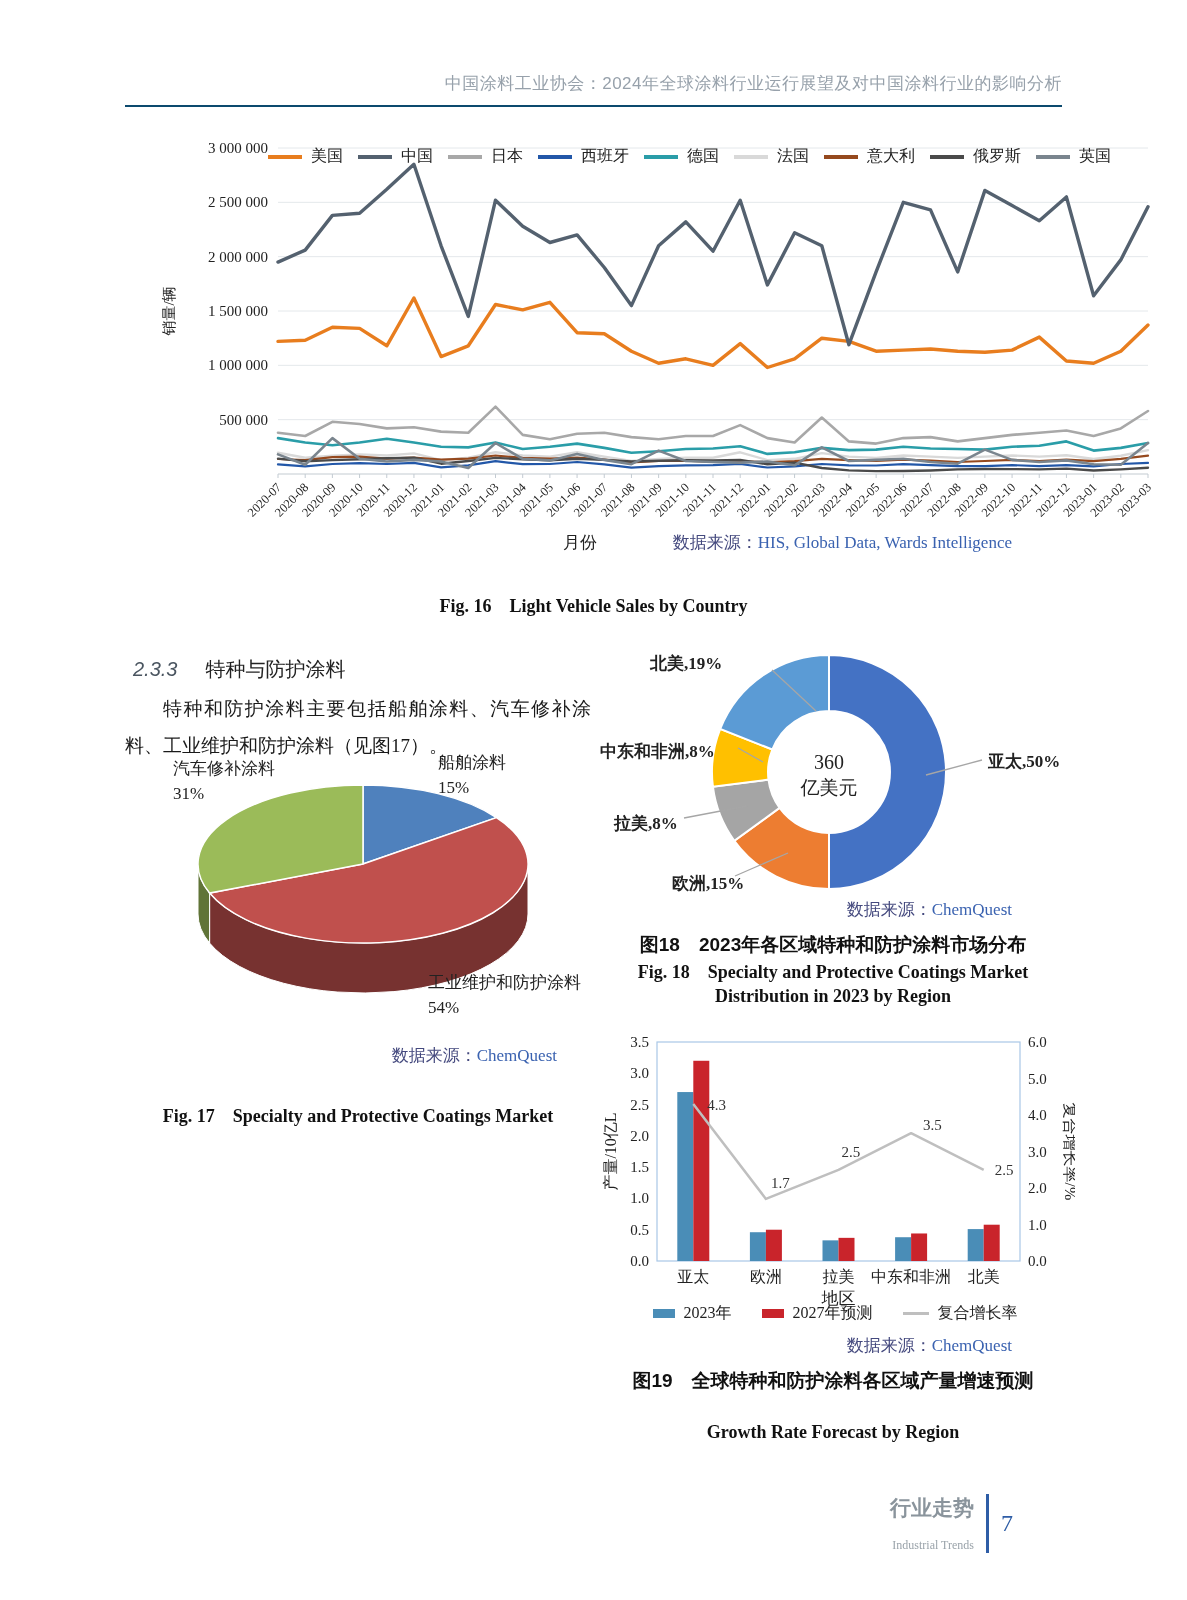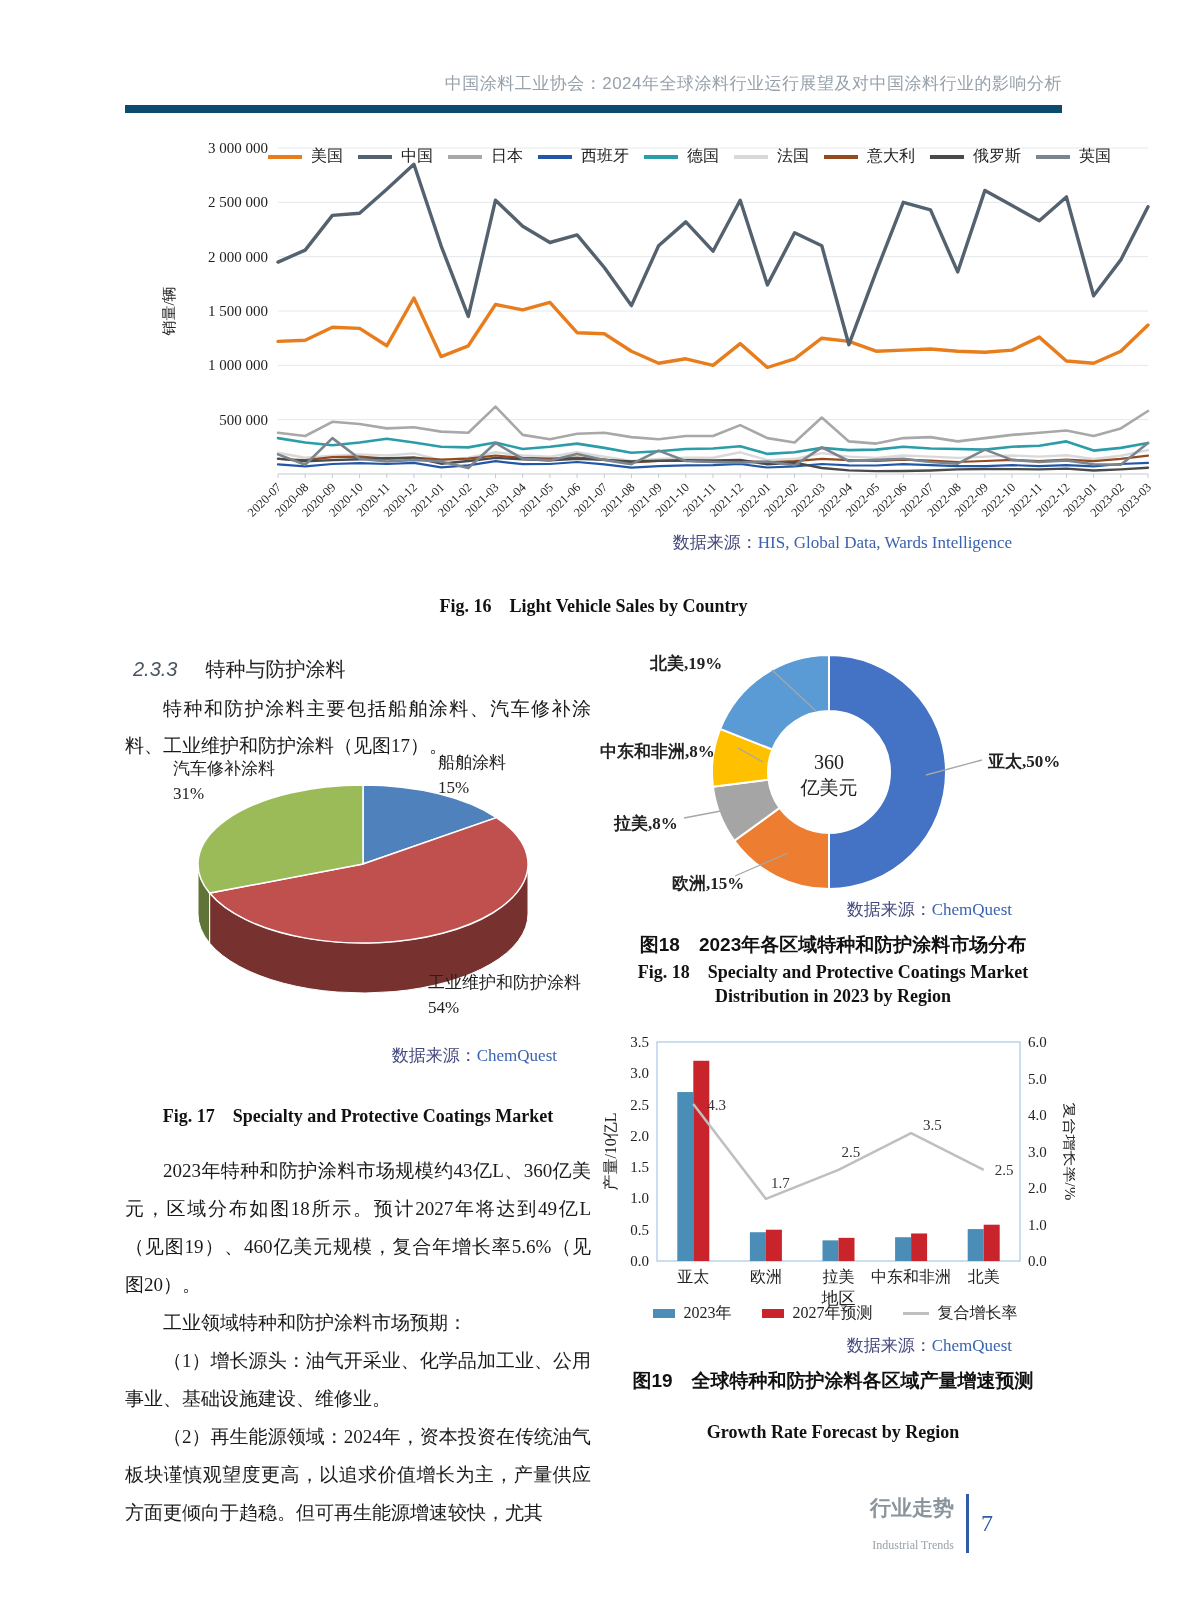--- a/index.html
+++ b/index.html
@@ -6,21 +6,21 @@
   html,body { background:#ffffff; }
   #page {
     position:relative; width:1187px; height:1600px; background:#fff;
     font-family:"Liberation Serif","DejaVu Serif",serif; color:#1a1a1a; overflow:hidden;
   }
   .abs { position:absolute; }
   #header {
     top:72px; left:125px; width:937px; text-align:right;
     color:#97a1ab; font-size:17px; letter-spacing:0.5px;
     font-family:"Liberation Sans","DejaVu Sans",sans-serif;
-    padding-bottom:10px; border-bottom:8px solid #0c4a6e;
+    padding-bottom:10px; border-bottom:2px solid #0c4a6e;
   }
   svg { display:block; font-family:"Liberation Serif","DejaVu Serif",serif; }
   
   #fig16-svg { left:160px; top:126px; }
   #fig16-legend {
     left:268px; top:146px; width:900px; display:flex; gap:15px; align-items:center;
     font-size:16px; color:#222;
   }
   .lg-item { display:flex; align-items:center; gap:9px; white-space:nowrap; }
   .lg-swatch { display:inline-block; width:34px; height:4px; }
@@ -59,21 +59,21 @@
     left:600px; top:1303px; width:470px; display:flex; justify-content:center; gap:30px;
     align-items:center; font-size:16px; color:#222;
   }
   .lg-bar { display:inline-block; width:22px; height:9px; }
   .lg-line { display:inline-block; width:26px; height:3px; }
   #fig19-src { left:600px; top:1334px; width:412px; text-align:right; }
   #fig19-cap-cn { left:600px; top:1368px; width:466px; }
   #fig19-cap-en1 { left:600px; top:1396px; width:466px; }
   #fig19-cap-en2 { left:600px; top:1422px; width:466px; }
   
-  #footer { left:870px; top:1494px; display:flex; align-items:stretch; }
+  #footer { left:890px; top:1494px; display:flex; align-items:stretch; }
   #footer .f-text { text-align:right; margin-right:12px; }
   #footer .f-cn { font-family:"Liberation Sans","DejaVu Sans",sans-serif; font-weight:bold; font-size:21px; color:#8a949c; }
   #footer .f-en { font-size:12px; color:#9aa3aa; margin-top:16px; }
   #footer .f-bar { width:3px; background:#2e5da6; }
   #footer .f-num { color:#2e5da6; font-size:24px; margin-left:12px; align-self:center; }
 </style>
 </head>
 <body>
 
 <div id="page">
@@ -202,20 +202,21 @@
       </span>
       <span class="lg-item">
         <span class="lg-swatch" style="background: rgb(74, 74, 74);"></span>
         <span>俄罗斯</span>
       </span>
       <span class="lg-item">
         <span class="lg-swatch" style="background: rgb(122, 133, 142);"></span>
         <span>英国</span>
       </span>
     </div>
+  <div class="chart-xtitle abs">月份</div>
   <div id="fig16-src" class="abs src">
     <span class="src-label">数据来源：</span><span class="src-value">HIS, Global Data, Wards Intelligence</span>
   </div>
   <div id="fig16-cap-en" class="abs cap-en">Fig. 16　Light Vehicle Sales by Country</div>
 
   <div id="sec-heading" class="abs">
     <span class="sec-num">2.3.3</span><span>特种与防护涂料</span>
   </div>
   <div id="sec-intro" class="abs">特种和防护涂料主要包括船舶涂料、汽车修补涂料、工业维护和防护涂料（见图17）。</div>
 
@@ -238,26 +239,20 @@
       <div class="pie-label" style="left: 45px; top: 8px;">
         <div>汽车修补涂料</div>
         <div>31%</div>
       </div>
     </div>
   <div id="fig17-src" class="abs src">
     <span class="src-label">数据来源：</span><span class="src-value">ChemQuest</span>
   </div>
   <div id="fig17-cap-en1" class="abs cap-en">Fig. 17　Specialty and Protective Coatings Market</div>
 
-  <div id="left-paragraphs" class="abs">
-    <p>2023年特种和防护涂料市场规模约43亿L、360亿美元，区域分布如图18所示。预计2027年将达到49亿L（见图19）、460亿美元规模，复合年增长率5.6%（见图20）。</p>
-    <p>工业领域特种和防护涂料市场预期：</p>
-    <p>（1）增长源头：油气开采业、化学品加工业、公用事业、基础设施建设、维修业。</p>
-    <p>（2）再生能源领域：2024年，资本投资在传统油气板块谨慎观望度更高，以追求价值增长为主，产量供应方面更倾向于趋稳。但可再生能源增速较快，尤其</p>
-  </div>
 
   <div id="fig18-block" class="abs">
     <svg id="fig18-svg" width="470" height="285" viewBox="0 0 470 285">
         <path d="M 229.0 7.0 A 117 117 0 0 1 229.0 241.0 L 229.0 185.0 A 61 61 0 0 0 229.0 63.0 Z" fill="#4472C4" stroke="#ffffff" stroke-width="2"></path>
         <path d="M 229.0 241.0 A 117 117 0 0 1 134.3 192.8 L 179.6 159.9 A 61 61 0 0 0 229.0 185.0 Z" fill="#ED7D31" stroke="#ffffff" stroke-width="2"></path>
         <path d="M 134.3 192.8 A 117 117 0 0 1 112.9 138.7 L 168.5 131.6 A 61 61 0 0 0 179.6 159.9 Z" fill="#A5A5A5" stroke="#ffffff" stroke-width="2"></path>
         <path d="M 112.9 138.7 A 117 117 0 0 1 120.2 80.9 L 172.3 101.5 A 61 61 0 0 0 168.5 131.6 Z" fill="#FFC000" stroke="#ffffff" stroke-width="2"></path>
         <path d="M 120.2 80.9 A 117 117 0 0 1 229.0 7.0 L 229.0 63.0 A 61 61 0 0 0 172.3 101.5 Z" fill="#5B9BD5" stroke="#ffffff" stroke-width="2"></path>
         <text x="229" y="121" text-anchor="middle" font-size="20" fill="#222">360</text>
         <text x="229" y="146" text-anchor="middle" font-size="19" fill="#222">亿美元</text>

